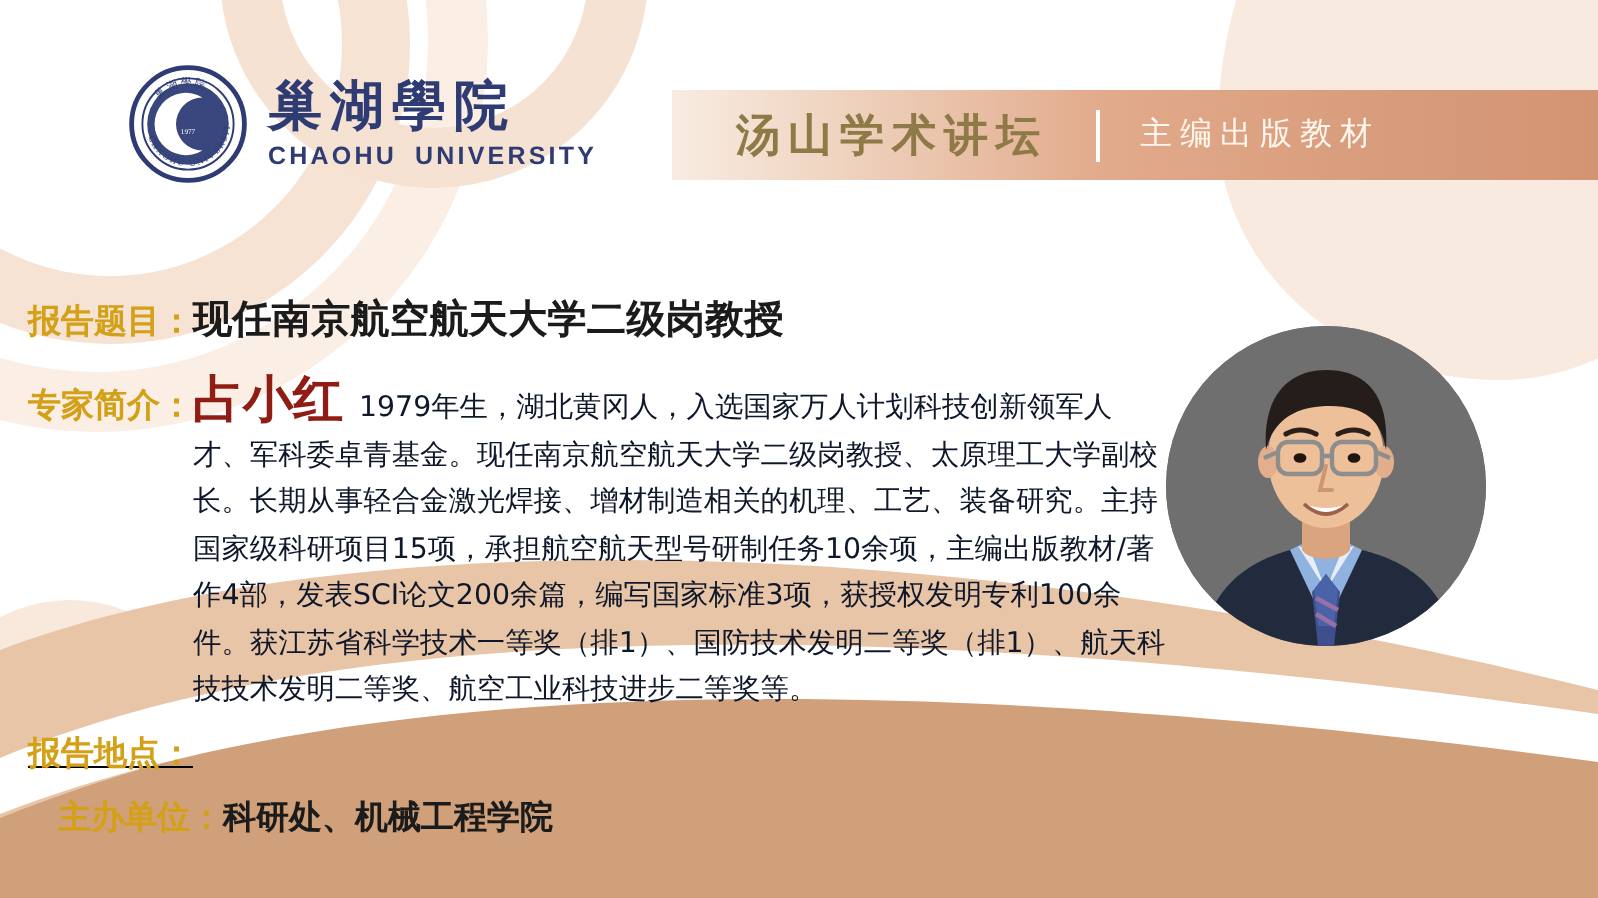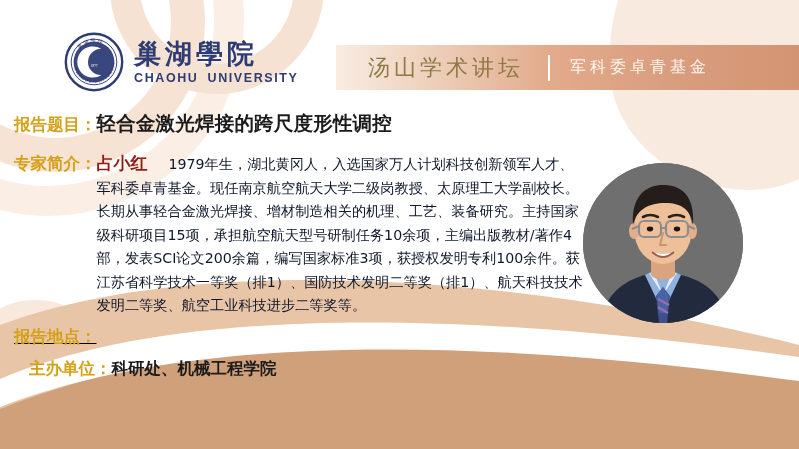--- a/index.html
+++ b/index.html
@@ -50,21 +50,21 @@
         #e2ab8c 46%,
         #d99e7e 72%,
         #d39473 100%);
     display: flex;
     align-items: center;
   }
   .banner-main {
     margin-left: 32px;
     color: #8e7a46;
     font-size: 22px;
-    font-weight: normal;
+    font-weight: bold;
     letter-spacing: 4px;
     font-family: "DejaVu Sans", "Liberation Sans", sans-serif;
     white-space: nowrap;
   }
   .banner-divider {
     width: 2px; height: 26px;
     background: #ffffff;
     margin: 0 20px 0 24px;
     flex: none;
   }
@@ -110,20 +110,21 @@
     display: flex;
     align-items: baseline;
     white-space: nowrap;
   }
   .lbl {
     color: #d4a017;
     font-size: 16.5px;
     font-weight: bold;
     flex: none;
     font-family: "DejaVu Sans", "Liberation Sans", sans-serif;
+    margin-top: 40px;
   }
   .val-title {
     color: #1b1b1b;
     font-size: 19.5px;
     font-weight: bold;
     letter-spacing: .2px;
     font-family: "DejaVu Sans", "Liberation Sans", sans-serif;
   }
   .val-info {
     color: #1b1b1b;
@@ -134,23 +135,23 @@
 
   .row-title { left: 14px; top: 110px; }
   .row-bio   { left: 14px; top: 152px; align-items: baseline; }
   .row-time  { left: 14px; top: 295px; }
   .row-place { left: 14px; top: 326px; text-decoration: underline; }
   .row-org   { left: 29px; top: 358px; }
 
   .bio-wrap { display: block; white-space: normal; width: 487px; }
   .bio-name {
     color: #8f1d14;
-    font-size: 17px;
-    font-weight: bold;
-    margin-right: 21px;
+    font-size: 25px;
+    font-weight: bold;
+    margin-right: 8px;
     font-family: "DejaVu Sans", "Liberation Sans", sans-serif;
   }
   .bio-text {
     color: #0f172a;
     font-size: 14.2px;
     line-height: 23.5px;
     font-family: "DejaVu Sans", "Liberation Sans", sans-serif;
   }
 
   
@@ -177,21 +178,21 @@
     <div class="arc arc-2"></div>
     <div class="arc arc-1"></div>
     <div class="arc arc-3"></div>
     <div class="arc arc-4"></div>
     <div class="blob-tr"></div>
   </div>
 
   <div class="banner">
     <span class="banner-main">汤山学术讲坛</span>
     <span class="banner-divider"></span>
-    <span class="banner-sub">军科委卓青基金</span>
+    <span class="banner-sub">主编出版教材</span>
   </div>
 
   <div class="logo-block">
     <span class="seal">
       <svg viewBox="0 0 100 100" aria-hidden="true">
         <circle cx="50" cy="50" r="47" fill="none" stroke="#2e3c73" stroke-width="4"></circle>
         <circle cx="50" cy="50" r="38" fill="none" stroke="#2e3c73" stroke-width="1.6"></circle>
         <circle cx="50" cy="50" r="34" fill="#39477e"></circle>
         <path d="M62 28 A26 26 0 1 0 62 72 A21 21 0 1 1 62 28 Z" fill="#ffffff"></path>
         <path d="M52 40 L64 36 L61 45 L69 43 L58 62 L55 52 L48 56 Z" fill="#39477e"></path>
@@ -255,21 +256,21 @@
   </div>
 
   <svg class="wave" viewBox="0 0 799 190" preserveAspectRatio="none">
     <path d="M0 66 C170 2 470 4 799 86 L799 190 L0 190 Z" fill="#e8c5a6"></path>
     <path d="M0 150 C210 66 520 54 799 118 L799 190 L0 190 Z" fill="#cfa079"></path>
     <path d="M0 120 C160 52 430 46 799 98 L799 122 C430 72 170 82 0 148 Z" fill="#ffffff"></path>
   </svg>
 
   <div class="row row-title">
     <span class="lbl">报告题目：</span>
-    <span class="val-title">轻合金激光焊接的跨尺度形性调控</span>
+    <span class="val-title">现任南京航空航天大学二级岗教授</span>
   </div>
 
   <div class="row row-bio">
     <span class="lbl">专家简介：</span>
     <span class="bio-wrap">
       <span class="bio-name">占小红</span><span class="bio-text">1979年生，湖北黄冈人，入选国家万人计划科技创新领军人才、军科委卓青基金。现任南京航空航天大学二级岗教授、太原理工大学副校长。长期从事轻合金激光焊接、增材制造相关的机理、工艺、装备研究。主持国家级科研项目15项，承担航空航天型号研制任务10余项，主编出版教材/著作4部，发表SCI论文200余篇，编写国家标准3项，获授权发明专利100余件。获江苏省科学技术一等奖（排1）、国防技术发明二等奖（排1）、航天科技技术发明二等奖、航空工业科技进步二等奖等。</span>
     </span>
   </div>
 
 

